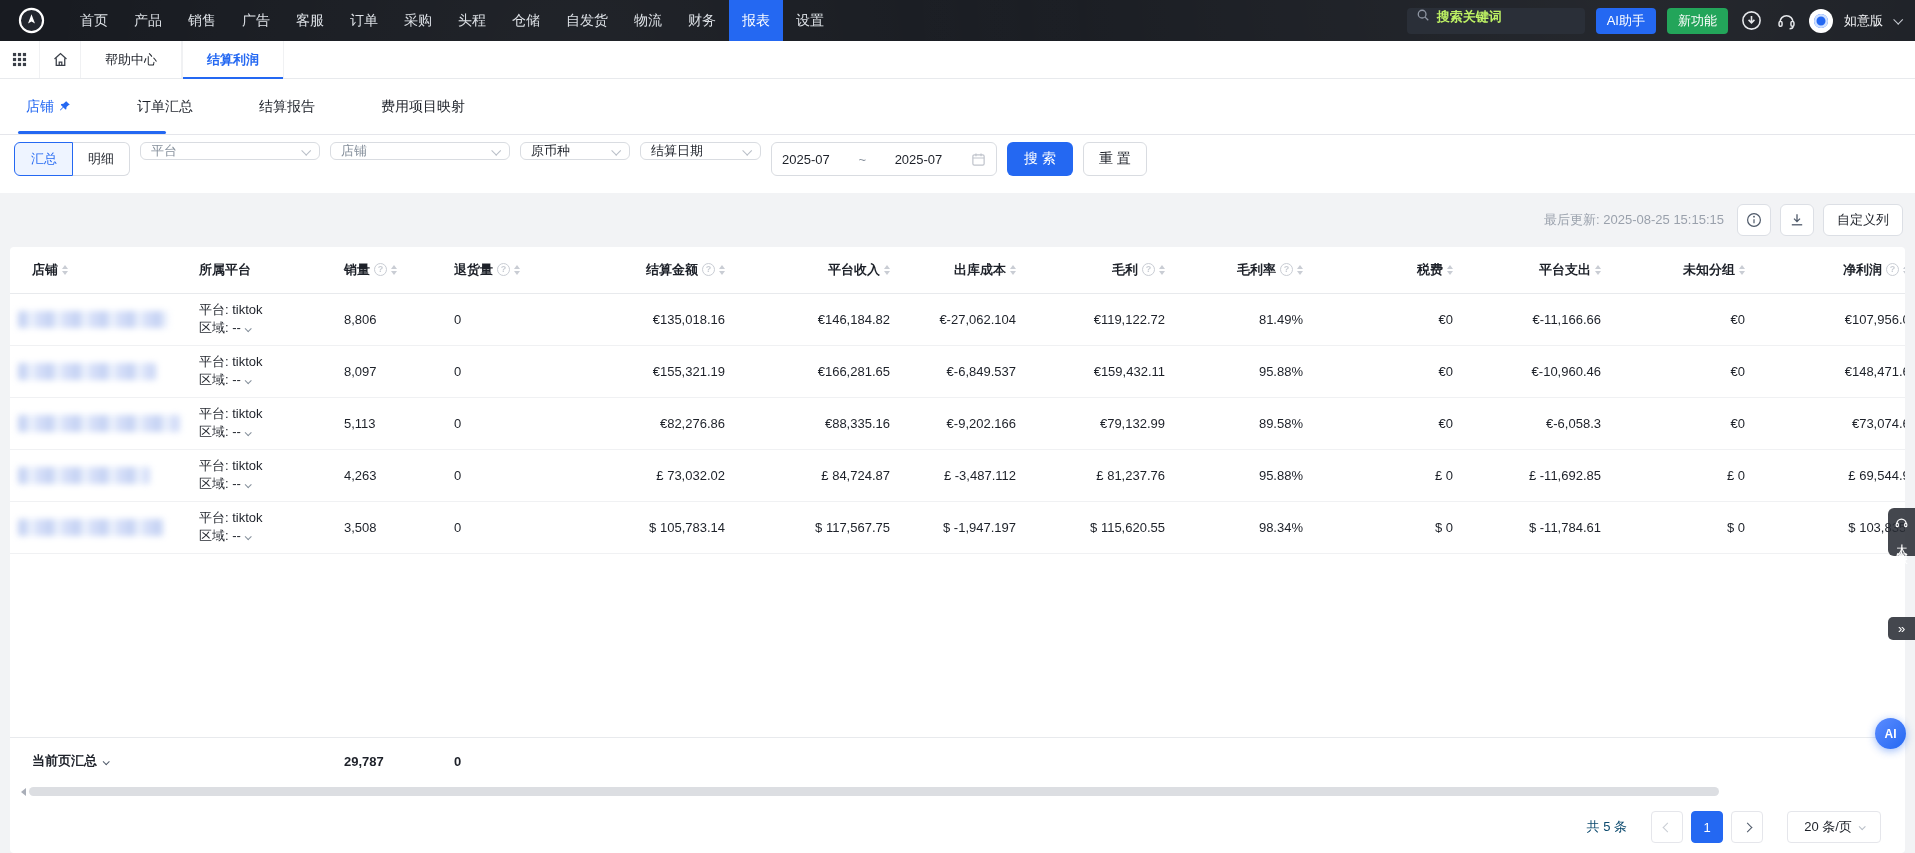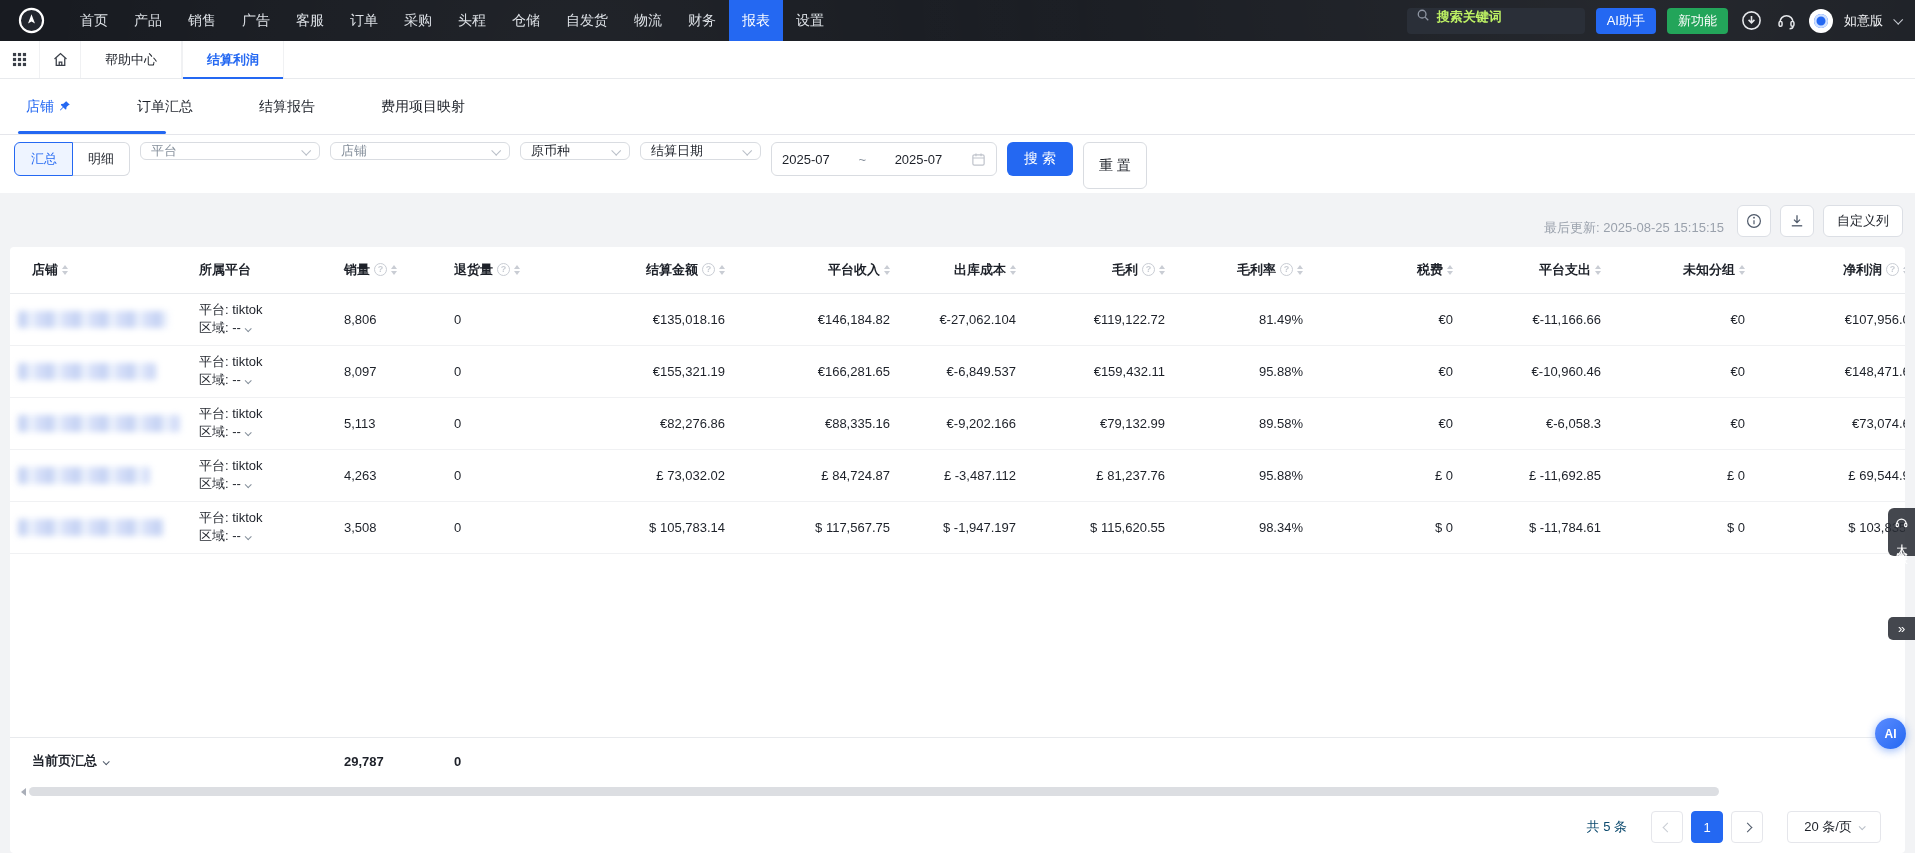--- a/index.html
+++ b/index.html
@@ -59,25 +59,25 @@
   .seg .off { border-left:none; border-radius:0 6px 6px 0; }
   .sel { height:18px; border:1px solid #D9DCE1; border-radius:6px; background:#fff; display:flex;
     align-items:center; padding:0 10px; cursor:pointer; color:#1D2129; }
   .sel .lbl { flex:1; } .sel .ph { color:#86909C; flex:1; }
   .sel .chev { color:#B8BEC7; }
   .w-platform { width:180px; } .w-store { width:180px; } .w-cur { width:110px; } .w-dtype { width:121px; }
   .dates { width:226px; height:34px; border:1px solid #D9DCE1; border-radius:6px; display:flex;
     align-items:center; justify-content:space-between; padding:0 10px; cursor:pointer; }
   .dates .tilde { color:#86909C; }
   .btn-primary { height:34px; padding:0 17px; background:#2468F2; border:none; border-radius:6px; color:#fff; font-size:14px; }
-  .btn-ghost { height:47px; padding:0 15px; background:#fff; border:1px solid #D9DCE1; border-radius:6px; color:#1D2129; font-size:14px; }
+  .btn-ghost { height:34px; padding:0 15px; background:#fff; border:1px solid #D9DCE1; border-radius:6px; color:#1D2129; font-size:14px; }
 
   
   .content { height:660px; background:#F2F3F5; padding:10px 10px 0; display:flex; flex-direction:column; }
-  .update-row { height:34px; margin-bottom:10px; display:flex; align-items:flex-end; justify-content:flex-end; gap:9px; padding-right:2px; }
+  .update-row { height:34px; margin-bottom:10px; display:flex; align-items:center; justify-content:flex-end; gap:9px; padding-right:2px; }
   .upd { color:#9AA1AC; font-size:13px; margin-right:4px; }
   .sq { width:34px; height:32px; background:#fff; border:1px solid #DCDFE5; border-radius:6px;
     display:flex; align-items:center; justify-content:center; }
   .btn-cols { height:32px; padding:0 13px; background:#fff; border:1px solid #DCDFE5; border-radius:6px; font-size:13px; color:#1D2129; }
 
   .card { flex:1; background:#fff; border-radius:4px; display:flex; flex-direction:column; overflow:hidden; position:relative; }
   .tbl-area { overflow:hidden; }
   table.tbl { width:1915px; table-layout:fixed; border-collapse:collapse; }
   .tbl col.c0{width:181px}.tbl col.c1{width:145px}.tbl col.c2{width:110px}.tbl col.c3{width:117px}
   .tbl col.c4{width:170px}.tbl col.c5{width:165px}.tbl col.c6{width:126px}.tbl col.c7{width:149px}

